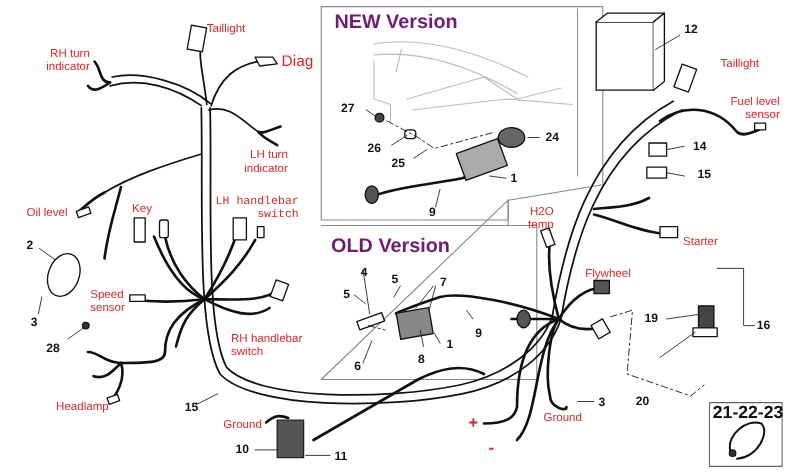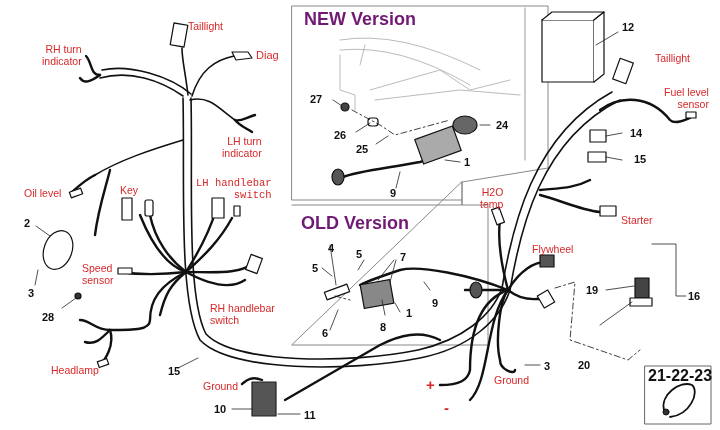--- a/index.html
+++ b/index.html
@@ -163,21 +163,21 @@
     <path d="M664 410 C660 395 680 380 692 385 C700 392 690 415 670 417" stroke-width="1.8"></path>
     <circle cx="666" cy="412" r="3" fill="#333"></circle>
   </g>
 </svg>
 
 <div class="ver" style="left:304px;top:9px;">NEW Version</div>
 <div class="ver" style="left:301px;top:213px;">OLD Version</div>
 <div class="num" style="left:648px;top:368px;font-size:16px;">21-22-23</div>
 
 <div class="lbl" style="left:188px;top:20px;">Taillight</div>
-<div class="lbl" style="left:256px;top:49px;font-size:11px;">Diag</div>
+<div class="lbl" style="left:256px;top:49px;font-size:14px;">Diag</div>
 <div class="lbl c" style="left:42px;top:43px;">
   <div>RH turn</div>
   <div>indicator</div>
 </div>
 <div class="lbl c" style="left:222px;top:135px;">
   <div>LH turn</div>
   <div>indicator</div>
 </div>
 <div class="lbl" style="left:24px;top:187px;">Oil level</div>
 <div class="lbl" style="left:120px;top:184px;">Key</div>

